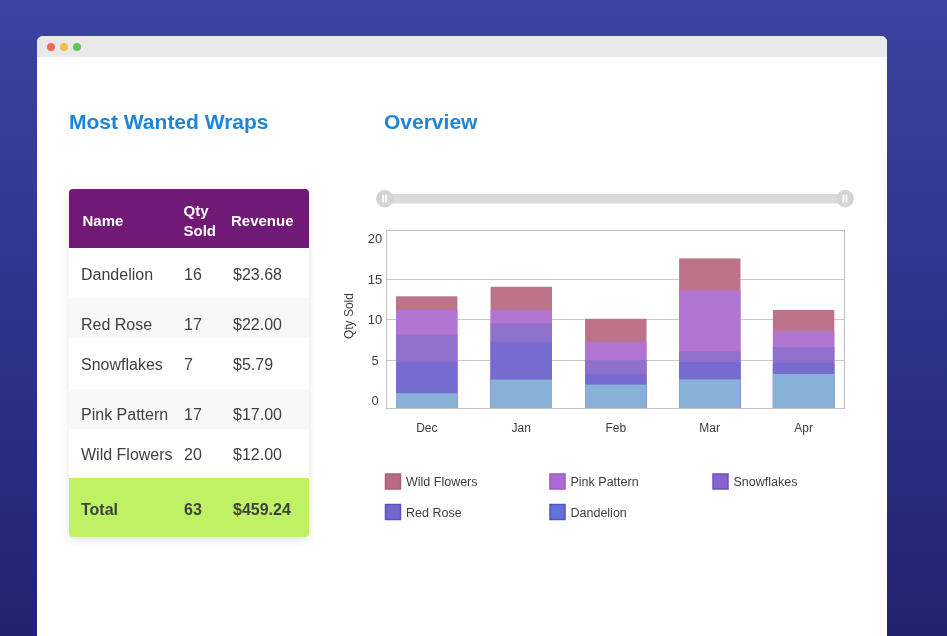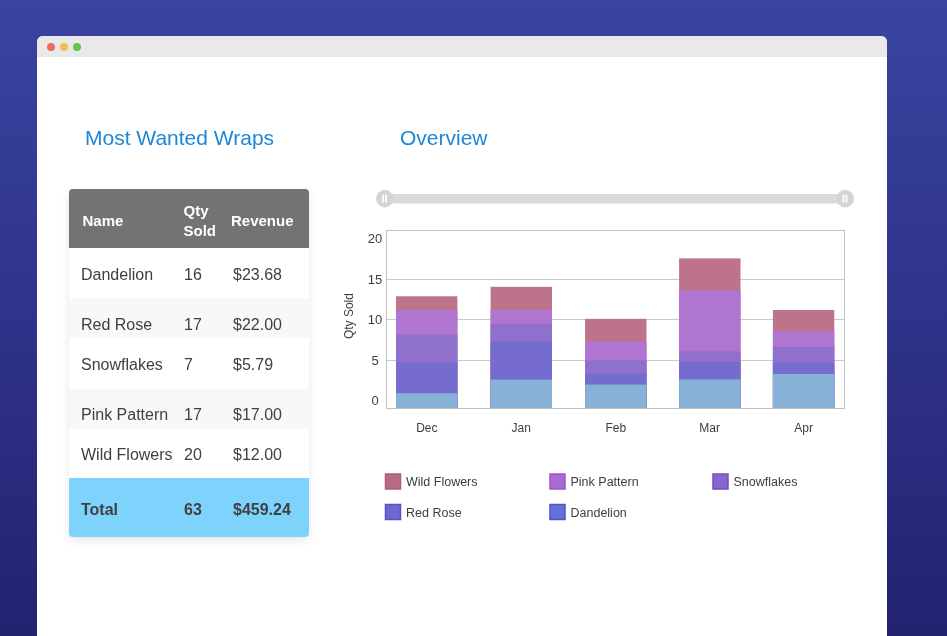--- a/index.html
+++ b/index.html
@@ -7,38 +7,38 @@
        background:linear-gradient(180deg,#3a44a1 0%,#232271 100%);
        font-family:"Liberation Sans",sans-serif;}
   .card{position:absolute;left:37px;top:36px;width:850px;height:600px;
         background:#fff;border-radius:6px 6px 0 0;}
   .titlebar{position:absolute;left:0;top:0;width:100%;height:21px;background:#e9e9e9;
             border-radius:6px 6px 0 0;}
   .dot{position:absolute;width:8px;height:8px;border-radius:50%;top:7px}
   .d1{left:10px;background:#ee6a5f}
   .d2{left:23px;background:#f5bd4f}
   .d3{left:36px;background:#61c454}
-  h2{position:absolute;margin:16px;font-size:21px;font-weight:normal;color:#1e86d6;line-height:21px}
+  h2{position:absolute;margin:0;font-size:21px;font-weight:bold;color:#1e86d6;line-height:21px}
   .h-left{left:69px;top:111px}
   .h-right{left:384px;top:111px}
 
   
   .tbl{position:absolute;left:69px;top:189px;width:240px;font-size:16px;color:#404040;
        box-shadow:0 3px 8px rgba(0,0,0,0.10);border-radius:4px;}
-  .thead{position:relative;height:59px;background:#737373;border-radius:4px 4px 0 0;
+  .thead{position:relative;height:59px;background:#701a75;border-radius:4px 4px 0 0;
          color:#fff;font-weight:bold;font-size:15px;}
   .thead .c1{position:absolute;left:13.5px;top:22.5px}
   .thead .c2{position:absolute;left:114.5px;top:11.5px;line-height:20px;width:48px}
   .thead .c3{position:absolute;left:162px;top:22.5px}
   .row{position:relative;height:45.2px;background:#fff}
   .row.g{background:#f8f8f8;border-top:5px solid #fff;box-sizing:border-box}
   .row .c1{position:absolute;left:12px;top:17.5px}
   .row .c2{position:absolute;left:115px;top:17.5px}
   .row .c3{position:absolute;left:164px;top:17.5px}
-  .trow{position:relative;height:63px;background:#7dd3fc;border-top:4px solid #fff;
+  .trow{position:relative;height:63px;background:#bef264;border-top:4px solid #fff;
         box-sizing:border-box;font-weight:bold;border-radius:0 0 4px 4px}
   .trow .c1{position:absolute;left:12px;top:23.5px}
   .trow .c2{position:absolute;left:115px;top:23.5px}
   .trow .c3{position:absolute;left:164px;top:23.5px}
 </style>
 </head>
 <body>
 <div class="card">
   <div class="titlebar">
       <span class="dot d1"></span>

